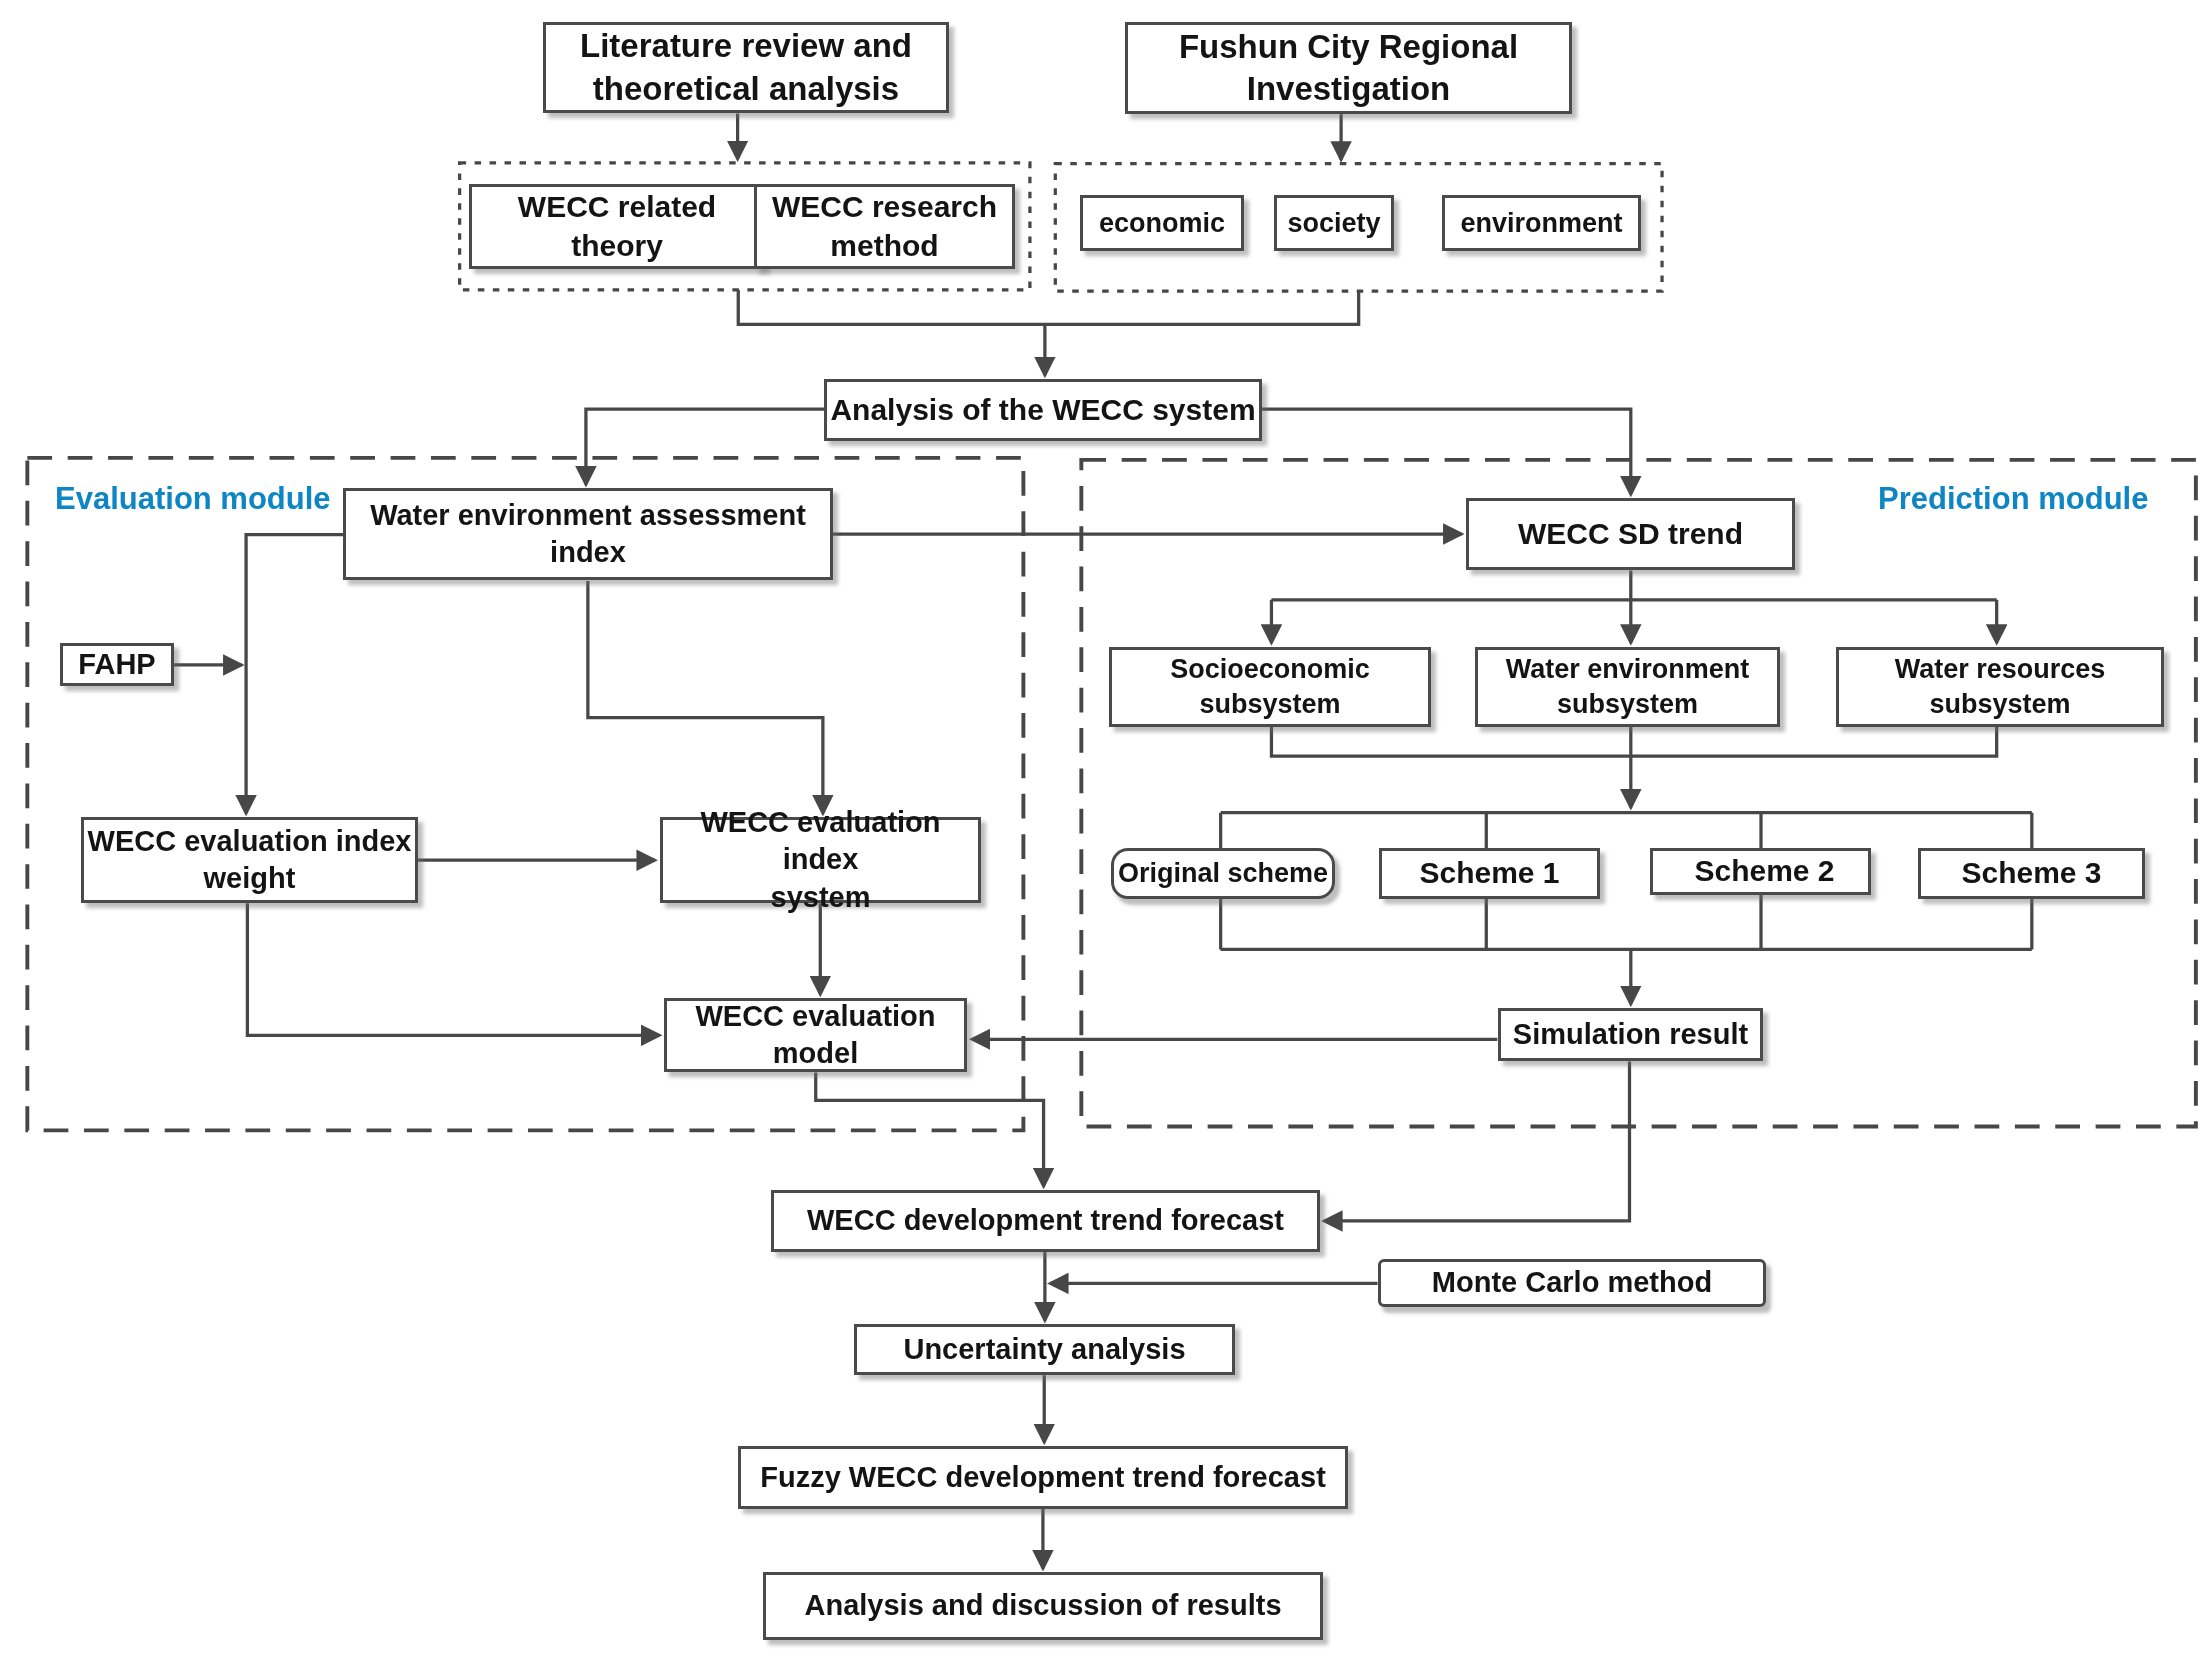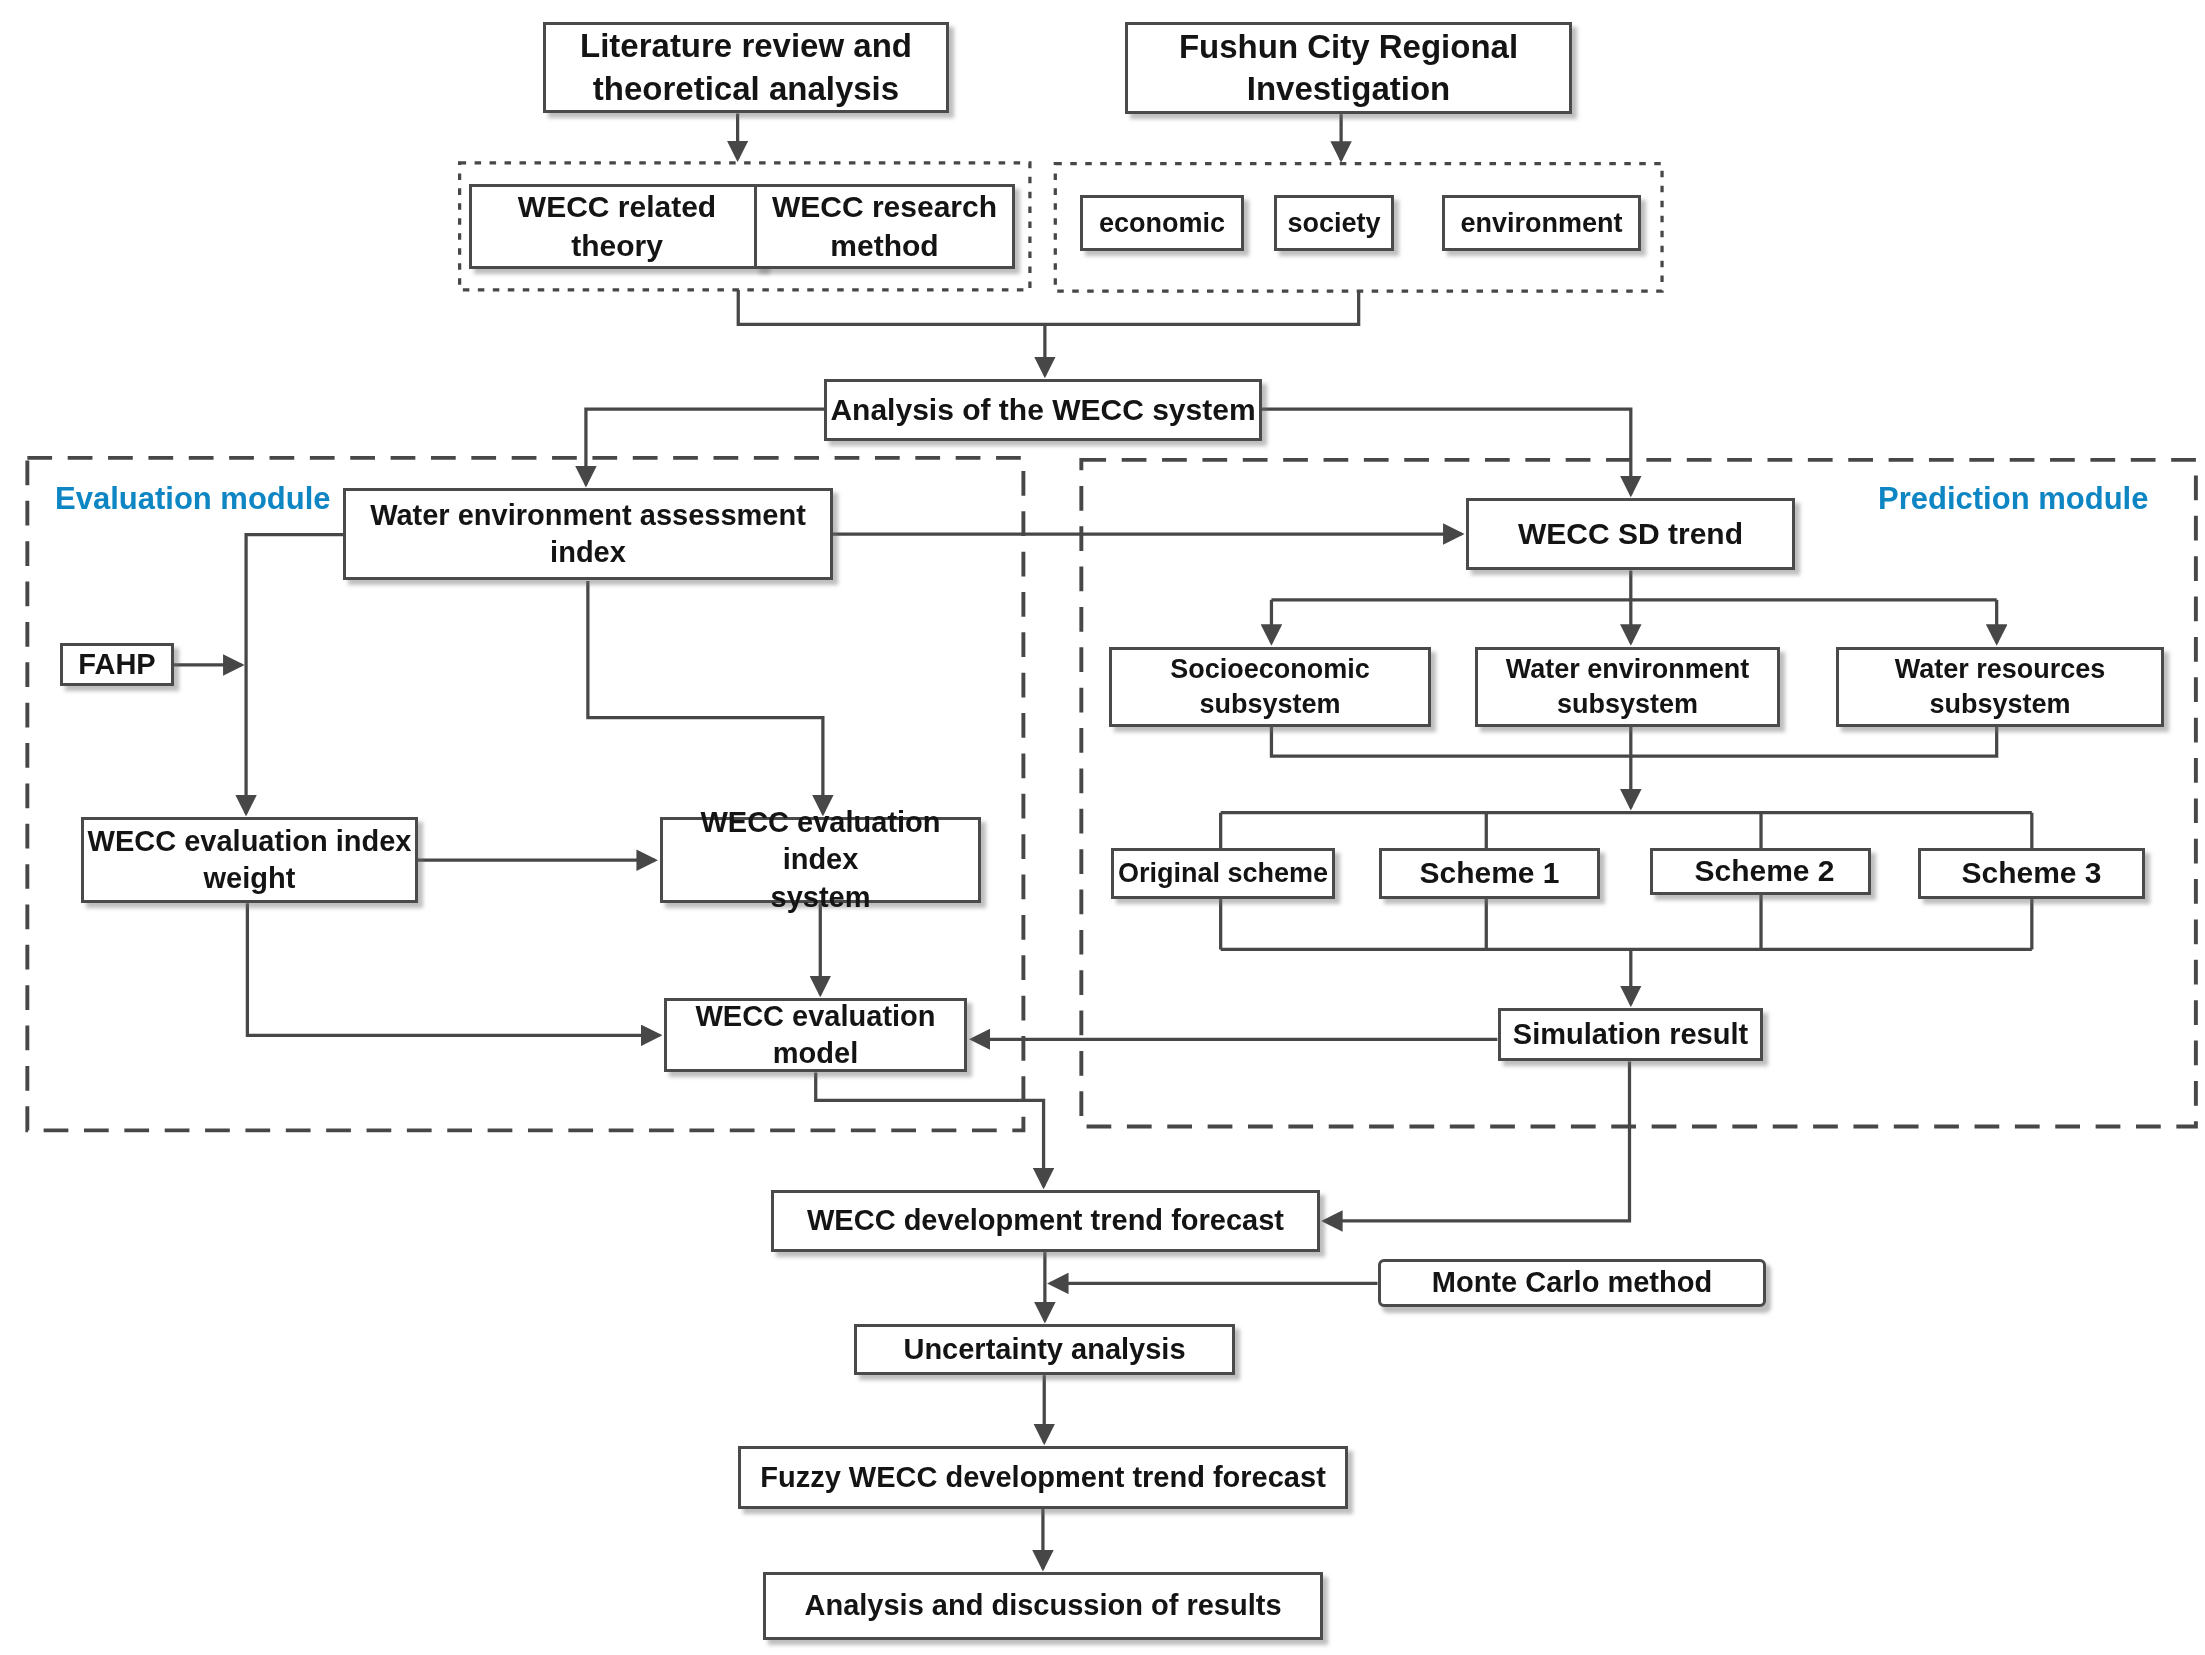--- a/index.html
+++ b/index.html
@@ -115,21 +115,21 @@
 system</div>
   <div class="box fs44" style="left:664px;top:998px;width:303px;height:74px;">WECC evaluation
 model</div>
 
   <div class="box fs46" style="left:1466px;top:498px;width:329px;height:72px;">WECC SD trend</div>
   <div class="box fs42" style="left:1109px;top:647px;width:322px;height:80px;">Socioeconomic subsystem</div>
   <div class="box fs42" style="left:1475px;top:647px;width:305px;height:80px;">Water environment
 subsystem</div>
   <div class="box fs42" style="left:1836px;top:647px;width:328px;height:80px;">Water resources subsystem</div>
 
-  <div class="box fs42" style="left:1111px;top:848px;width:224px;height:51px;">Original scheme</div>
+  <div class="box fs42" style="left:1111px;top:848px;width:224px;height:51px;border-radius:17px;">Original scheme</div>
   <div class="box fs46" style="left:1379px;top:848px;width:221px;height:51px;">Scheme 1</div>
   <div class="box fs46" style="left:1650px;top:848px;width:221px;height:47px;padding-left:8px;">Scheme 2</div>
   <div class="box fs46" style="left:1918px;top:848px;width:227px;height:51px;">Scheme 3</div>
 
   <div class="box fs44" style="left:1498px;top:1008px;width:265px;height:53px;">Simulation result</div>
 
   <div class="box fs44" style="left:771px;top:1190px;width:549px;height:62px;">WECC development trend forecast</div>
   <div class="box fs44" style="left:1378px;top:1259px;width:388px;height:48px;border-radius:6px;">Monte Carlo method</div>
   <div class="box fs44" style="left:854px;top:1324px;width:381px;height:51px;">Uncertainty analysis</div>
   <div class="box fs44" style="left:738px;top:1446px;width:610px;height:63px;">Fuzzy WECC development trend forecast</div>

